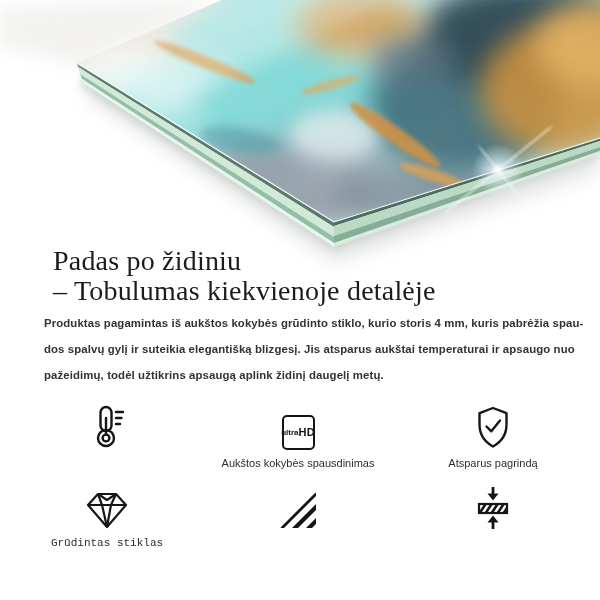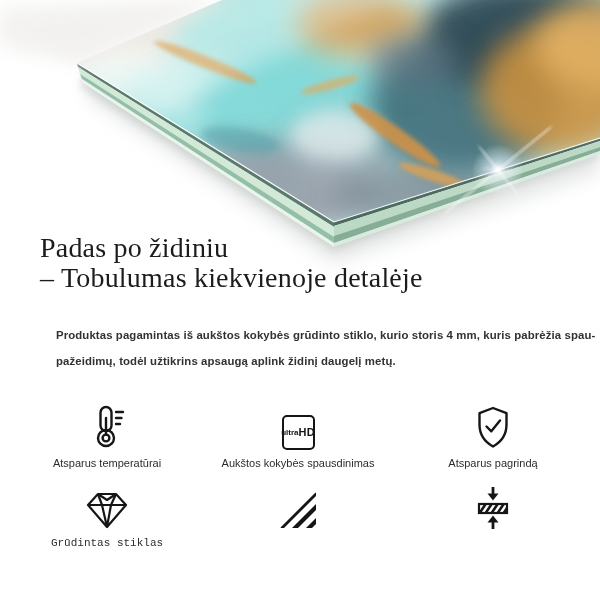--- a/index.html
+++ b/index.html
@@ -115,45 +115,45 @@
     <circle r="26" fill="url(#sparkGrad)"></circle>
     <rect x="-68" y="-1" width="136" height="2" fill="#ffffff" opacity="0.9" filter="url(#f2)" transform="rotate(-39)"></rect>
     <rect x="-30" y="-0.9" width="60" height="1.8" fill="#ffffff" opacity="0.85" filter="url(#f2)" transform="rotate(51)"></rect>
     <rect x="-15" y="-0.7" width="30" height="1.4" fill="#ffffff" opacity="0.6" filter="url(#f2)" transform="rotate(6)"></rect>
     <circle r="3" fill="#ffffff" filter="url(#f2)"></circle>
     <circle r="1.6" fill="#ffffff"></circle>
   </g>
 </svg>
 </div>
 
-<h1 class="heading" style="margin:0;font-weight:400;">
+<h1 class="heading" style="margin:13px;font-weight:400;">
   <span style="display:block">Padas po židiniu</span>
   <span style="display:block">– Tobulumas kiekvienoje detalėje</span>
 </h1>
 
-<p class="desc" style="margin:16px;">
+<p class="desc" style="margin:4px;">
   <span style="display:block">Produktas pagamintas iš aukštos kokybės grūdinto stiklo, kurio storis 4 mm, kuris pabrėžia spau-</span>
+  <span style="display:block">dos spalvų gylį ir suteikia elegantišką blizgesį. Jis atsparus aukštai temperaturai ir apsaugo nuo</span>
   <span style="display:block">pažeidimų, todėl užtikrins apsaugą aplink židinį daugelį metų.</span>
 </p>
 
 <div>
 
   <div class="cell c1 r1">
     <div class="icon-box">
       <svg class="fi" width="40" height="46" viewBox="0 0 40 46" fill="none" stroke="#161616" stroke-width="2.4" stroke-linecap="round">
         <rect x="13.5" y="3" width="11" height="24" rx="5.5"></rect>
         <circle cx="19" cy="34" r="8"></circle>
         <circle cx="19" cy="34" r="3.4"></circle>
         <line x1="19" y1="30.6" x2="19" y2="14"></line>
         <line x1="29" y1="8" x2="36" y2="8"></line>
         <line x1="29" y1="14" x2="34.5" y2="14"></line>
         <line x1="29" y1="20" x2="33" y2="20"></line>
       </svg>
     </div>
-    <div class="feat-label">Atsparus temperatūrai</div>
   </div>
 
   <div class="cell c2 r1">
     <div class="icon-box">
       <div class="uhd">
         <span class="t">ultra</span>
         <span class="b">HD</span>
       </div>
     </div>
     <div class="feat-label">Aukštos kokybės spausdinimas</div>

